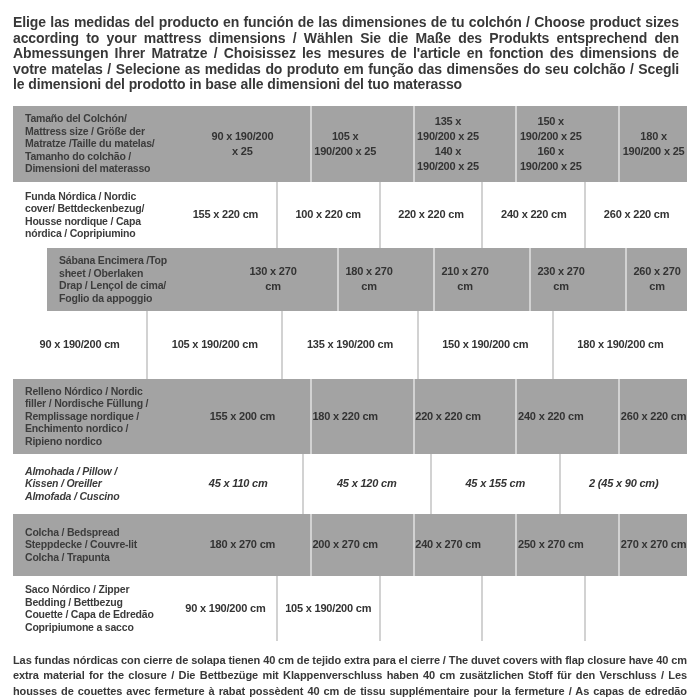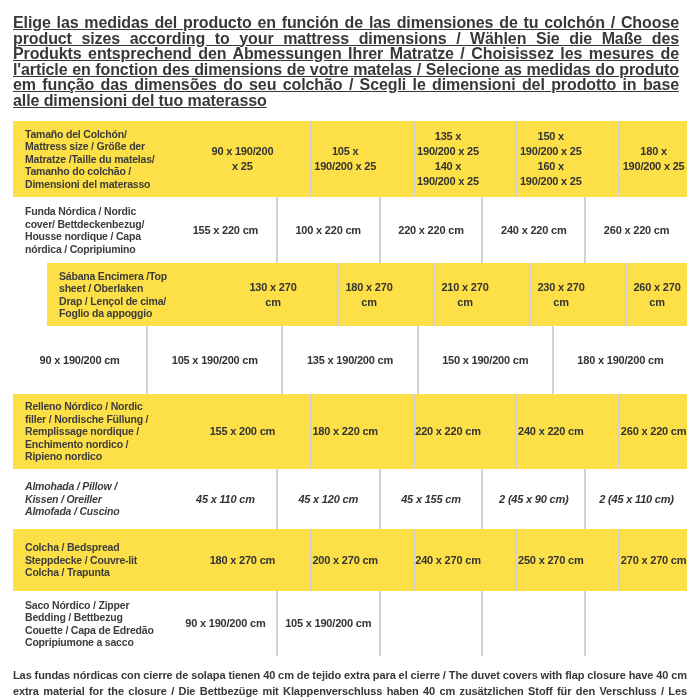--- a/index.html
+++ b/index.html
@@ -4,26 +4,26 @@
 <style>
   html,body{margin:0;padding:0;background:#ffffff;}
   .page{
     width:700px;height:700px;box-sizing:border-box;
     padding:15px 13px 10px 13px;overflow:hidden;background:#ffffff;
     font-family:"Liberation Sans","DejaVu Sans",sans-serif;
     color:#3a3a3a;
   }
   .intro{
     margin:0 8px 13px 0;
-    font-size:16px;font-weight:700;line-height:15.5px;
-    text-align:justify;letter-spacing:-0.1px;color:#383838;text-decoration:underline;
+    font-size:14px;font-weight:700;line-height:15.5px;
+    text-align:justify;letter-spacing:-0.1px;color:#383838;
   }
   .size-table{width:674px;}
   .row{display:flex;align-items:stretch;}
-  .row.shaded{background:#fde047;gap:34px;}
+  .row.shaded{background:#a3a3a3;gap:34px;}
   .row:nth-child(1){min-height:76px;}
   .row:nth-child(2){min-height:66px;justify-content:space-between;}
   .row:nth-child(3){min-height:63px;margin-left:34px;}
   .row:nth-child(4){min-height:68px;}
   .row:nth-child(5){min-height:75px;}
   .row:nth-child(6){min-height:60px;font-style:italic;}
   .row:nth-child(7){min-height:62px;}
   .row:nth-child(8){min-height:65px;}
   .cell{box-sizing:border-box;display:flex;flex-direction:column;justify-content:center;}
   .cell.label{
@@ -105,21 +105,20 @@
         <div class="cell value sep">260 x 220 cm</div>
       </div>
       <div class="row">
         <div class="cell label">Almohada / Pillow /
 Kissen / Oreiller
 Almofada / Cuscino</div>
         <div class="cell value">45 x 110 cm</div>
         <div class="cell value sep">45 x 120 cm</div>
         <div class="cell value sep">45 x 155 cm</div>
         <div class="cell value sep">2 (45 x 90 cm)</div>
-        <div class="cell value sep">2 (45 x 110 cm)</div>
       </div>
       <div class="row shaded">
         <div class="cell label">Colcha / Bedspread
 Steppdecke / Couvre-lit
 Colcha / Trapunta</div>
         <div class="cell value">180 x 270 cm</div>
         <div class="cell value sep">200 x 270 cm</div>
         <div class="cell value sep">240 x 270 cm</div>
         <div class="cell value sep">250 x 270 cm</div>
         <div class="cell value sep">270 x 270 cm</div>

